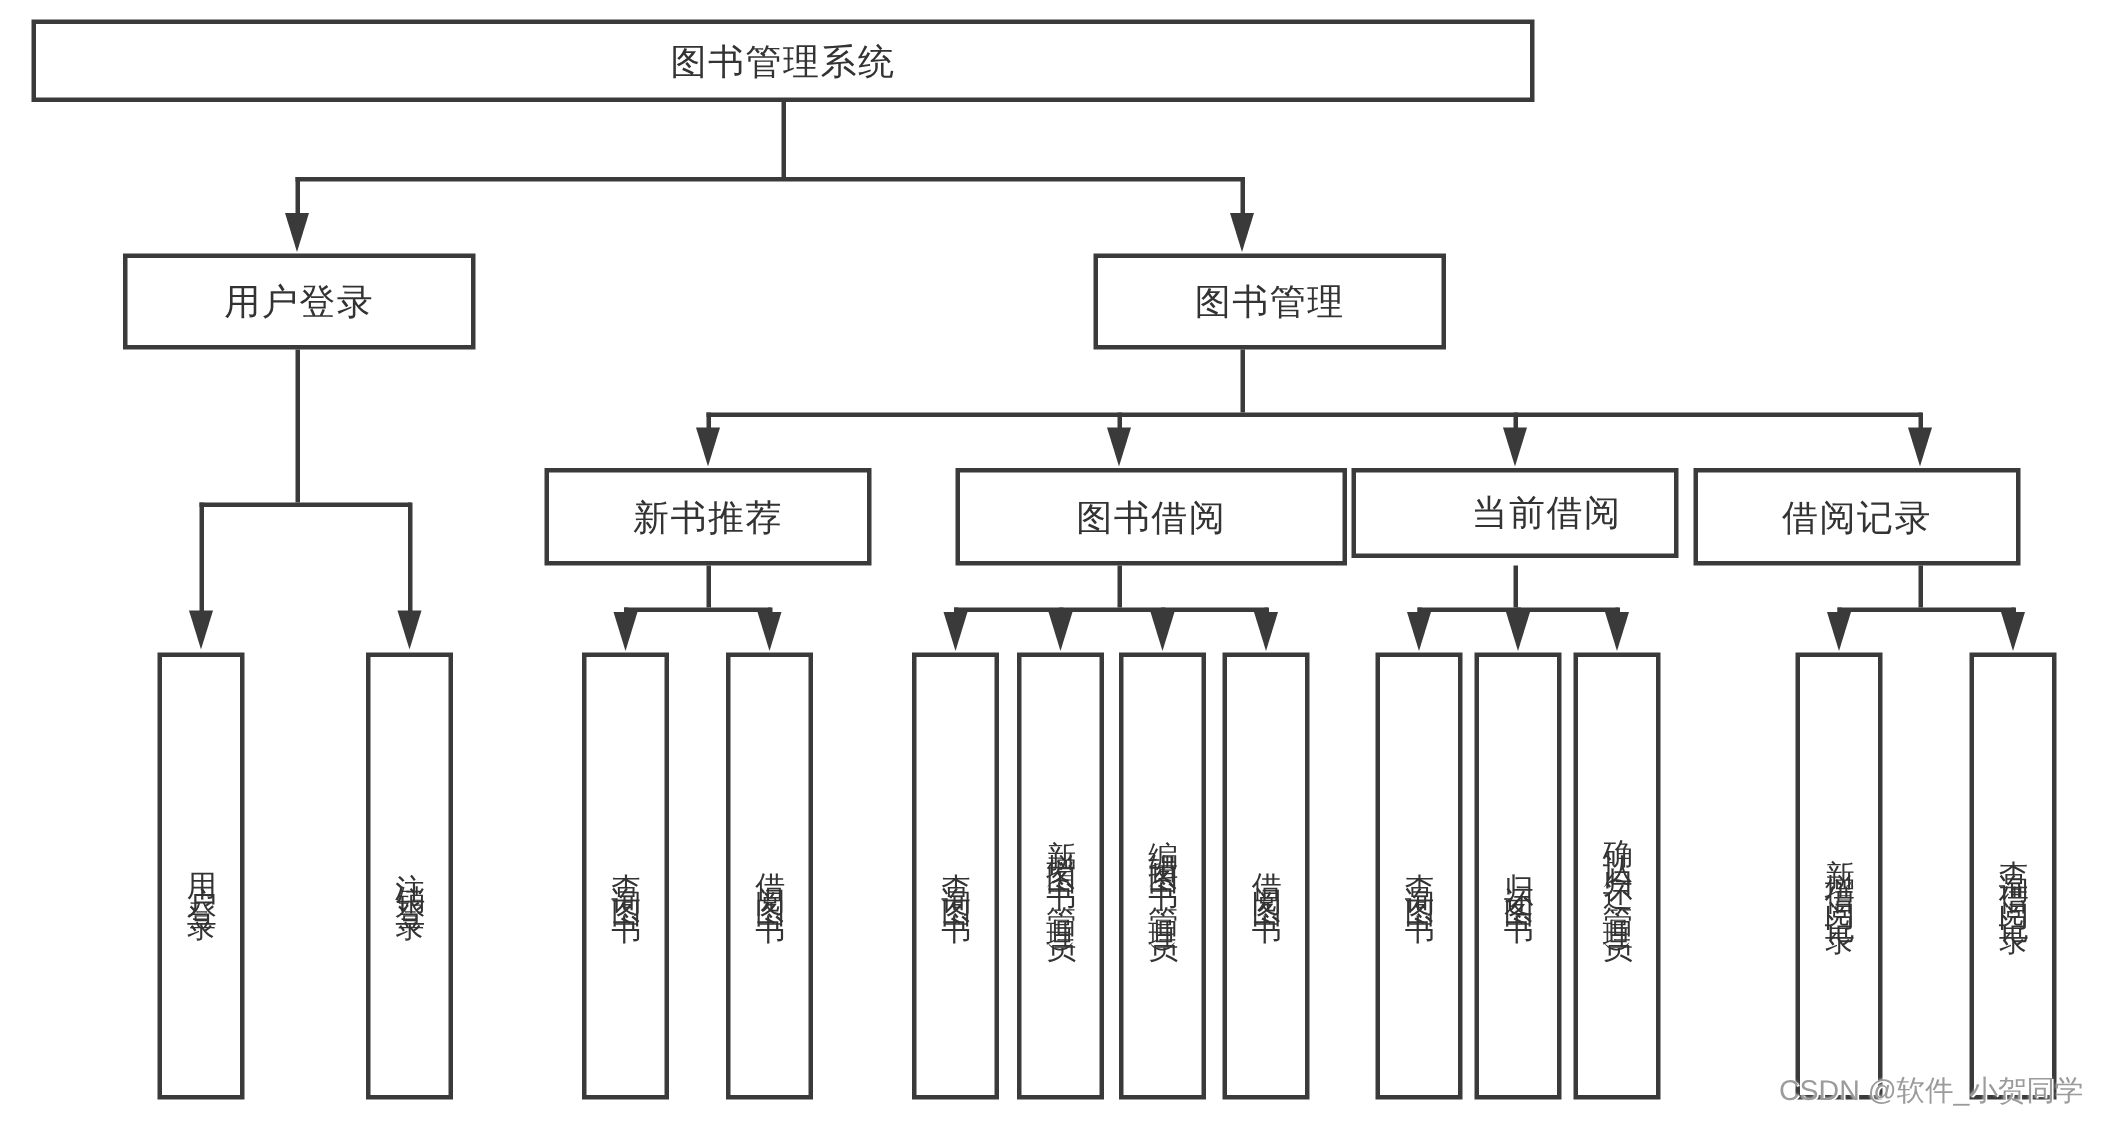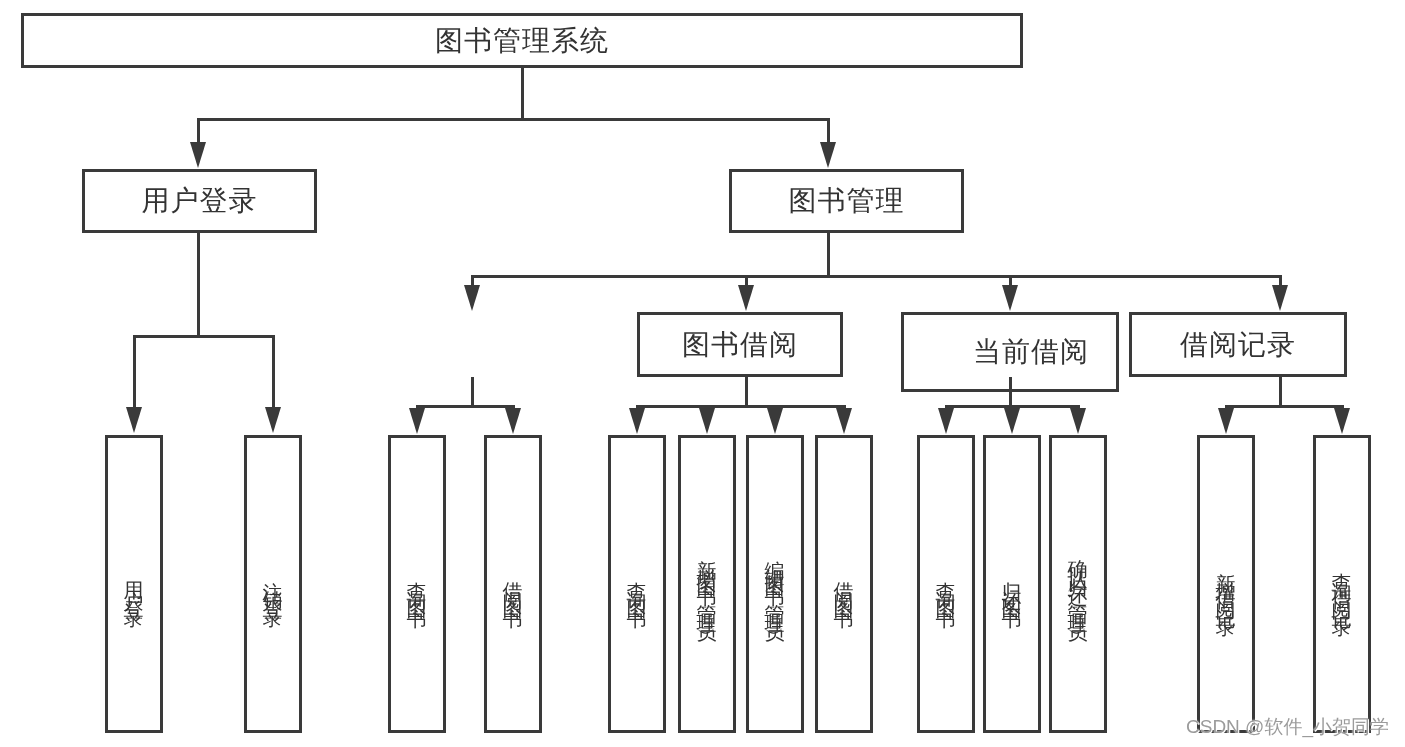--- a/index.html
+++ b/index.html
@@ -1,36 +1,36 @@
 <!DOCTYPE html>
 <html><head>
 <meta charset="utf-8">
 <style>
   html,body{margin:0;padding:0;background:#fff;}
   #stage{position:relative;width:1405px;height:747px;background:#fff;overflow:hidden;
          font-family:"Liberation Sans",sans-serif;}
   .box{position:absolute;box-sizing:border-box;border:3px solid #3a3a3a;background:#fff;
        display:flex;align-items:center;justify-content:center;color:#333;}
   .box .lbl{white-space:nowrap;}
-  .h-lbl{font-size:28px;letter-spacing:1px;}
+  .h-lbl{font-size:24px;letter-spacing:1px;}
   .v-lbl{writing-mode:vertical-rl;text-orientation:mixed;font-size:20px;letter-spacing:9px;line-height:1;}
   .leaf{top:435px;width:58px;height:298px;}
   .vline,.hline{position:absolute;background:#3a3a3a;}
   .vline{width:3px;}
   .hline{height:3px;}
   .arrowhead{position:absolute;width:0;height:0;
              border-left:8px solid transparent;border-right:8px solid transparent;
              border-top:26px solid #3a3a3a;}
   
   #n-root{left:21px;top:13px;width:1002px;height:55px;}
   #n-login{left:82px;top:169px;width:235px;height:64px;}
   #n-mgmt{left:729px;top:169px;width:235px;height:64px;}
   #n-rec{left:363px;top:312px;width:218px;height:65px;}
-  #n-borrow{left:637px;top:312px;width:206px;height:65px;}
-  #n-cur{left:901px;top:312px;width:218px;height:80px;padding-left:42px;}
+  #n-borrow{left:637px;top:312px;width:261px;height:65px;}
+  #n-cur{left:901px;top:312px;width:218px;height:60px;padding-left:42px;}
   #n-hist{left:1129px;top:312px;width:218px;height:65px;}
   #l-login-user{left:105px;}
   #l-login-out{left:244px;}
   #l-rec-query{left:388px;}
   #l-rec-borrow{left:484px;}
   #l-bor-query{left:608px;}
   #l-bor-add{left:678px;}
   #l-bor-edit{left:746px;}
   #l-bor-borrow{left:815px;}
   #l-cur-query{left:917px;}
@@ -50,20 +50,23 @@
     <span class="lbl h-lbl">图书管理系统</span>
   </div>
 
   <div class="box" id="n-login">
     <span class="lbl h-lbl">用户登录</span>
   </div>
   <div class="box" id="n-mgmt">
     <span class="lbl h-lbl">图书管理</span>
   </div>
 
+  <div class="box" id="n-rec">
+    <span class="lbl h-lbl">新书推荐</span>
+  </div>
   <div class="box" id="n-borrow">
     <span class="lbl h-lbl">图书借阅</span>
   </div>
   <div class="box" id="n-cur">
     <span class="lbl h-lbl">当前借阅</span>
   </div>
   <div class="box" id="n-hist">
     <span class="lbl h-lbl">借阅记录</span>
   </div>
 

